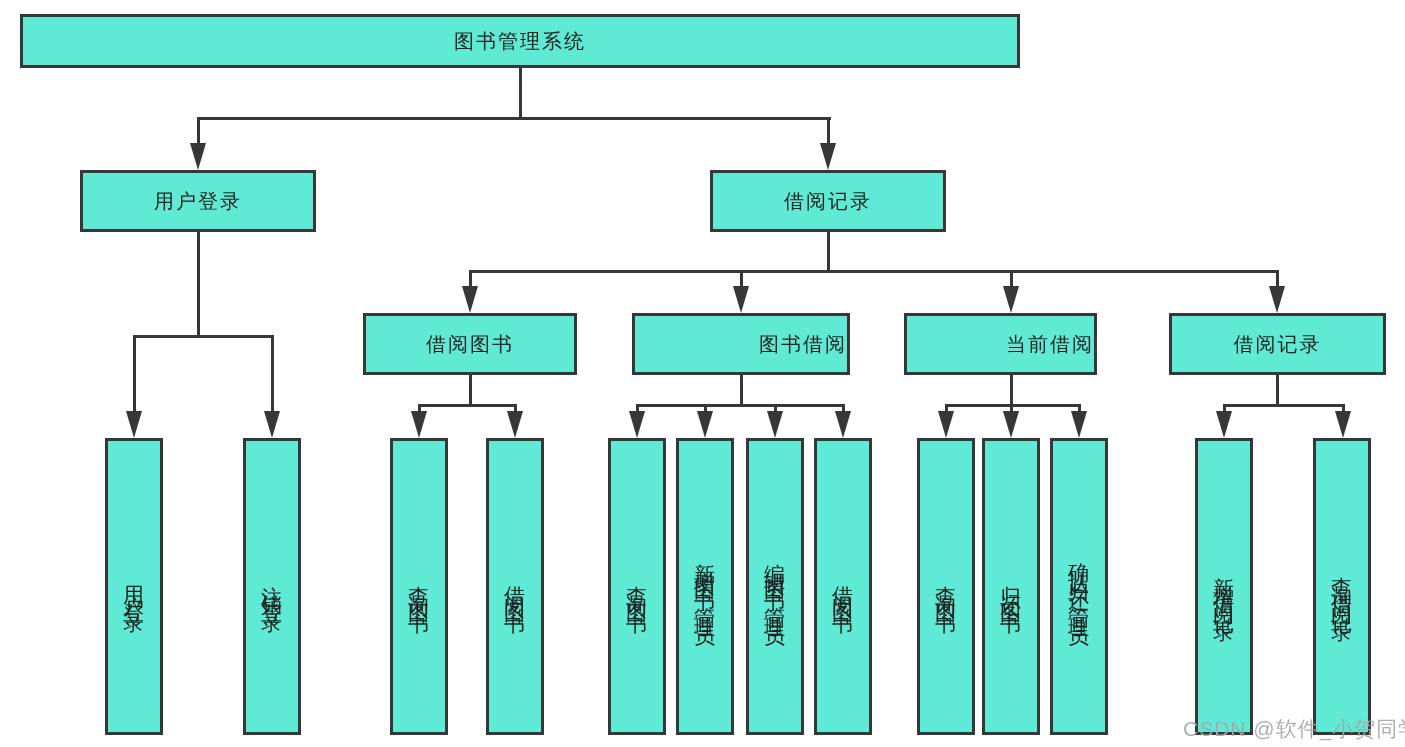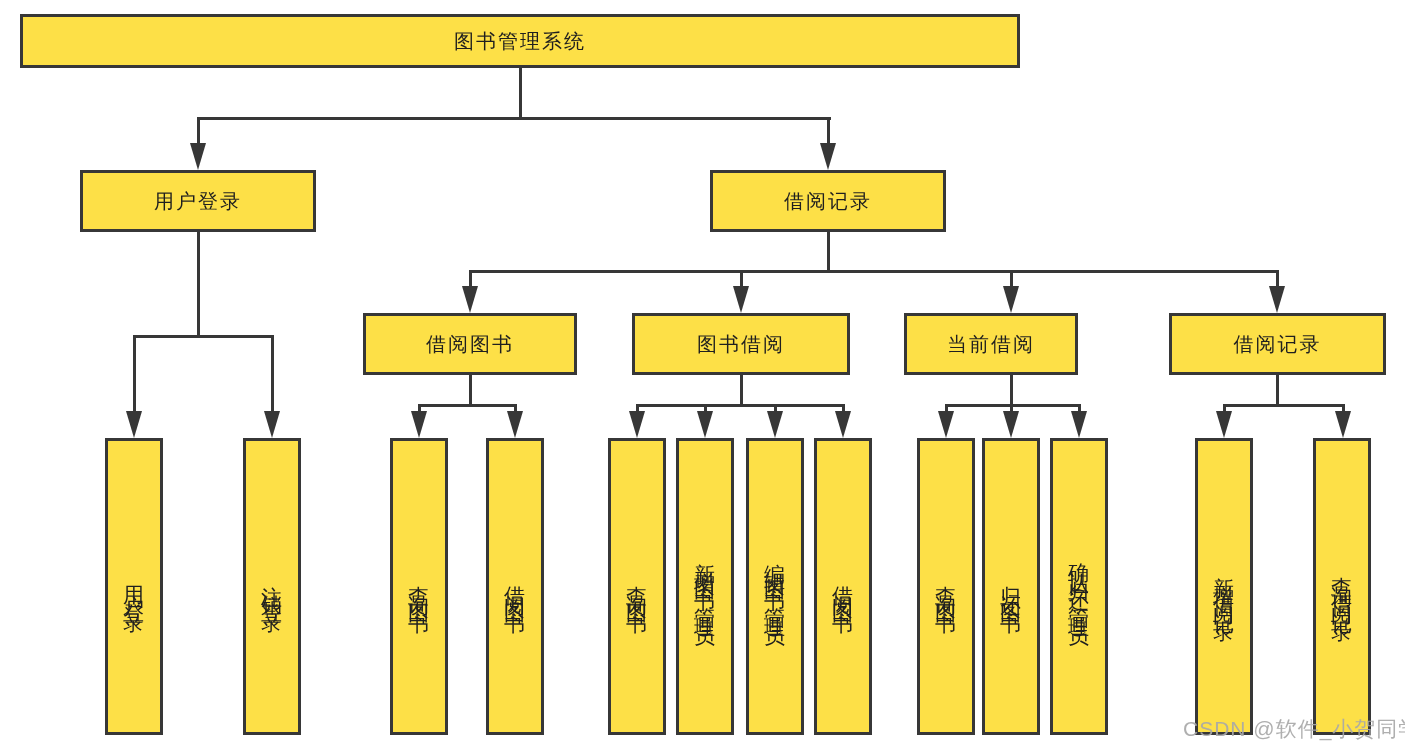--- a/index.html
+++ b/index.html
@@ -12,21 +12,21 @@
     position: relative;
     width: 1405px;
     height: 747px;
     background: #ffffff;
     overflow: hidden;
   }
   .box {
     position: absolute;
     box-sizing: border-box;
     border: 3px solid #373737;
-    background: #fde047;
+    background: #5eead4;
     display: flex;
     align-items: center;
     justify-content: center;
     z-index: 2;
   }
   .hbox span {
     font-size: 20px;
     color: #1f1f1f;
     letter-spacing: 2px;
     white-space: nowrap;
@@ -80,24 +80,24 @@
   <div class="box hbox lvl2" style="left:80px;">
     <span>用户登录</span>
   </div>
   <div class="box hbox lvl2" style="left:710px;">
     <span>借阅记录</span>
   </div>
 
   <div class="box hbox lvl3" style="left:363px;width:214px;">
     <span>借阅图书</span>
   </div>
-  <div class="box hbox lvl3" style="left:632px;width:218px;">
+  <div class="box hbox lvl3" style="left:632px;width:218px;justify-content:flex-end;">
     <span>图书借阅</span>
   </div>
-  <div class="box hbox lvl3" style="left:904px;width:174px;">
+  <div class="box hbox lvl3" style="left:904px;width:193px;justify-content:flex-end;">
     <span>当前借阅</span>
   </div>
   <div class="box hbox lvl3" style="left:1169px;width:217px;">
     <span>借阅记录</span>
   </div>
 
   <div class="box leaf" style="left:105px;">
     <span class="vtext">用户登录</span>
   </div>
   <div class="box leaf" style="left:243px;">

